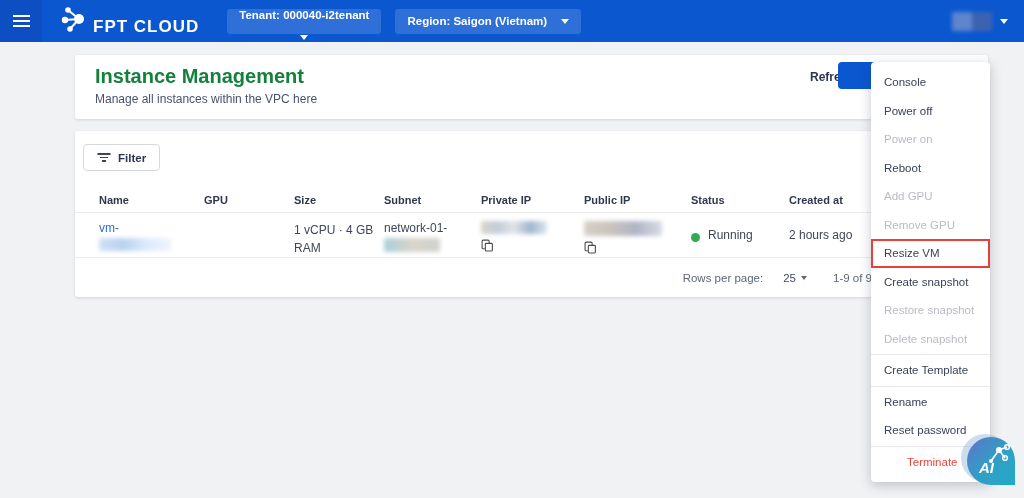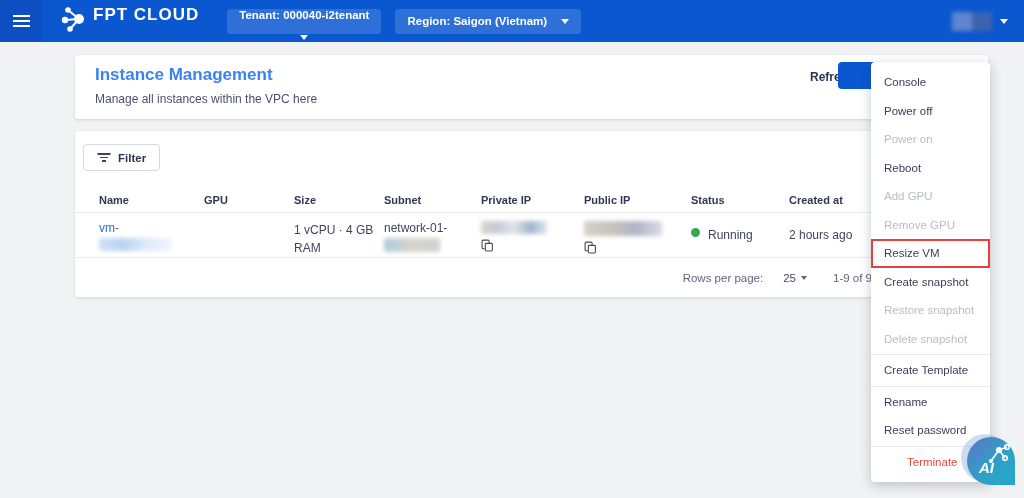--- a/index.html
+++ b/index.html
@@ -3,37 +3,37 @@
 <meta charset="utf-8">
 <style>
   * { margin:0; padding:0; box-sizing:border-box; }
   html,body { width:1024px; height:498px; overflow:hidden; }
   body { font-family:"Liberation Sans", sans-serif; background:#f1f2f4; position:relative; }
 
   
   .topbar { position:absolute; left:0; top:0; width:1024px; height:42px; background:#0b57d0; display:flex; align-items:center; z-index:10; }
   .hamburger-box { width:42px; height:42px; background:#0d4fc2; display:flex; align-items:center; justify-content:center; cursor:pointer; }
   .hamburger-box span { display:block; width:17px; height:2px; background:#fff; box-shadow:0 5px 0 #fff, 0 -5px 0 #fff; }
-  .brand { display:flex; align-items:flex-start; margin-left:18px; gap:7px; }
+  .brand { display:flex; align-items:flex-end; margin-left:18px; gap:7px; }
   .brand-text { color:#fff; font-size:17px; font-weight:bold; letter-spacing:1px; }
   .top-dd { height:25px; background:#2f6fd8; border-radius:3px; color:#fff; font-size:11.5px; font-weight:bold; display:flex; align-items:center; padding:0 12px; gap:14px; cursor:pointer; }
   .top-dd.tenant { margin-left:28px;flex-direction:column; }
   .top-dd.region { margin-left:14px; }
   .caret-down { width:0; height:0; border-left:4px solid transparent; border-right:4px solid transparent; border-top:5px solid #fff; }
   .top-spacer { flex:1; }
   .user-area { display:flex; align-items:center; gap:8px; margin-right:16px; cursor:pointer; }
   .user-chip { display:flex; filter:blur(2px); }
   .user-chip i { display:block; width:20px; height:19px; }
   .user-chip i:first-child { background:#5e86cd; }
   .user-chip i:last-child { background:#3d63b0; }
 
   
   .card { position:absolute; background:#fff; border-radius:3px; box-shadow:0 1px 3px rgba(40,50,70,.15); }
   .header-card { left:75px; top:55px; width:913px; height:64px; }
-  .page-title { position:absolute; left:20px; top:10px; font-size:17px; font-weight:bold; color:#3b82f6; }
+  .page-title { position:absolute; left:20px; top:10px; font-size:20px; font-weight:bold; color:#15803d; }
   .page-subtitle { position:absolute; left:20px; top:37px; font-size:12px; color:#4a516b; }
   .refresh-btn { position:absolute; left:735px; top:15px; font-size:12px; font-weight:bold; color:#2b3554; background:none; border:none; cursor:pointer; font-family:inherit; }
   .primary-btn { position:absolute; left:763px; top:7px; width:150px; height:27px; background:#0b57d0; border:none; border-radius:4px; cursor:pointer; }
 
   .table-card { left:75px; top:131px; width:913px; height:166px; }
   .filter-btn { position:absolute; left:8px; top:13px; height:27px; padding:0 13px; background:#fff; border:1px solid #d6d8dc; border-radius:4px; display:flex; align-items:center; gap:8px; font-size:11.5px; font-weight:bold; color:#2d3650; cursor:pointer; font-family:inherit; }
   .filter-icon { display:inline-block; width:13px; height:9px; position:relative; }
   .filter-icon i { position:absolute; left:50%; transform:translateX(-50%); height:1.6px; background:#3b4558; display:block; }
   .filter-icon i:nth-child(1){ top:0; width:13px; }
   .filter-icon i:nth-child(2){ top:3.6px; width:8px; }
@@ -45,21 +45,21 @@
   .trow { position:absolute; left:0; top:81px; width:100%; height:46px; border-top:1px solid #ececec; border-bottom:1px solid #ececec; font-size:12px; color:#3f4658; }
   .trow > div { padding-top:8px; }
   .vm-link { color:#2a6fdb; text-decoration:none; font-size:12px; display:inline-block; }
   .blur-chip { border-radius:2px; filter:blur(2px); }
   .chip-name { width:72px; height:13px; margin-top:3px; background:linear-gradient(90deg,#cfe0f5,#b9d2ef,#dcebfc,#eef4fb); }
   .chip-subnet { width:56px; height:14px; margin-top:3px; background:linear-gradient(90deg,#aacfdc,#d8d4ca,#cfd3cf); }
   .chip-privip { width:66px; height:13px; background:linear-gradient(90deg,#d8d3cb,#c3cdd9,#e2e4e6,#9fb6d0,#dfe6ee); }
   .chip-pubip { width:78px; height:15px; background:linear-gradient(90deg,#d5cfc6,#cbc4bd,#b0b4c6,#d9dce5); }
   .size-cell { width:88px; line-height:1.5; }
   .copy-btn { background:none; border:none; padding:0; margin-top:4px; cursor:pointer; display:block; }
-  .status-cell { display:flex; align-items:flex-start; gap:8px; padding-top:15px !important; }
+  .status-cell { display:flex; align-items:flex-end; gap:8px; padding-top:15px !important; }
   .status-dot { width:9px; height:9px; border-radius:50%; background:#34a853; display:inline-block; }
   .created-cell { padding-top:15px !important; }
 
   .pagination { position:absolute; left:0; bottom:0; width:100%; height:39px; display:flex; align-items:center; justify-content:flex-end; padding-right:116px; gap:8px; font-size:11.5px; color:#5f6678; }
   .rpp-value { display:flex; align-items:center; gap:5px; margin-left:12px; cursor:pointer; color:#444c5e; }
   .caret-small { width:0; height:0; border-left:3.5px solid transparent; border-right:3.5px solid transparent; border-top:4.5px solid #5f6678; }
   .range-label { margin-left:18px; }
 
   
   .ctx-menu { position:absolute; left:871px; top:62px; width:119px; background:#fff; border-radius:4px; box-shadow:0 3px 12px rgba(30,40,60,.25); padding:6px 0; z-index:50; }

